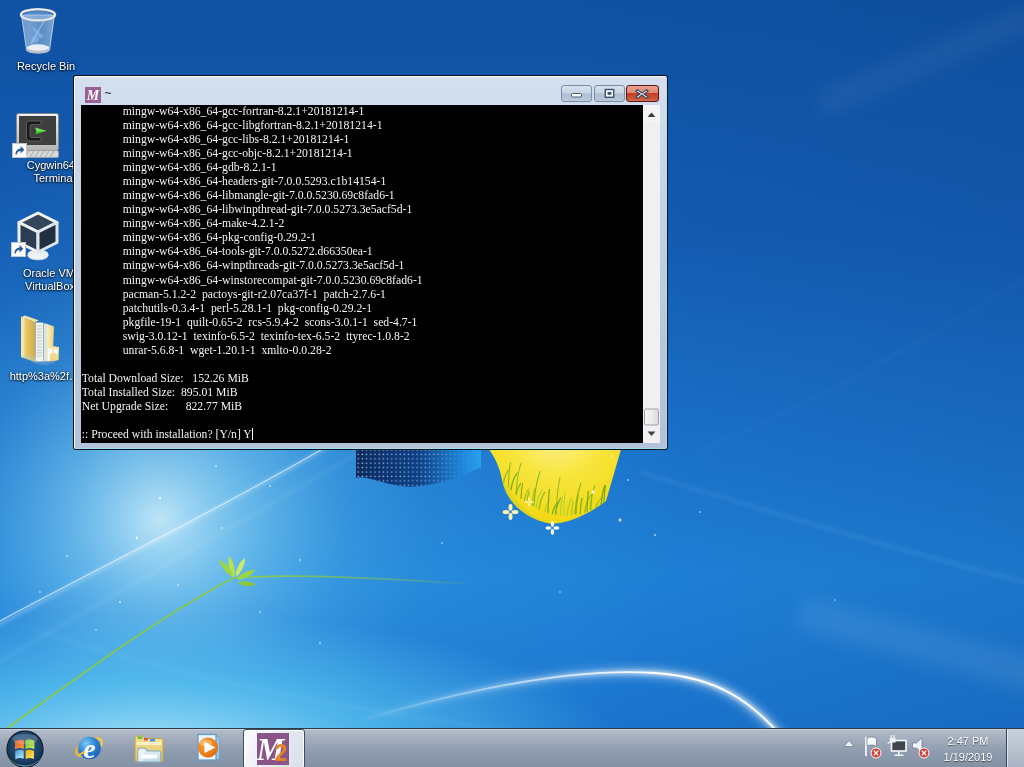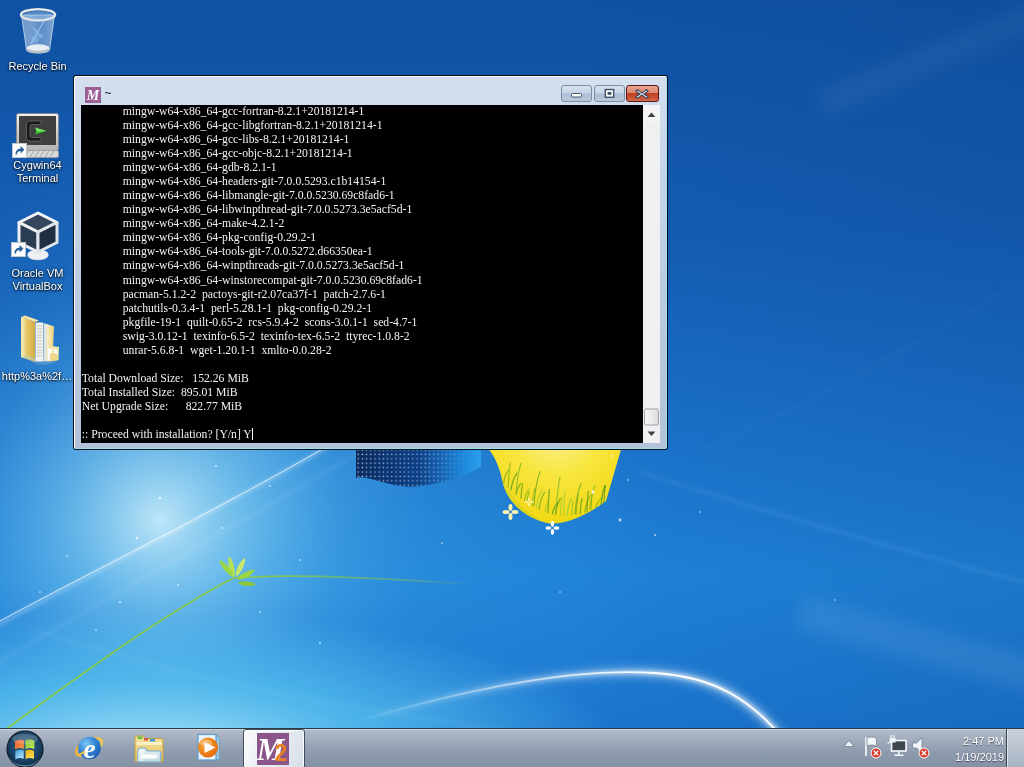--- a/index.html
+++ b/index.html
@@ -1,33 +1,33 @@
 <!DOCTYPE html>
 <html><head><meta charset="utf-8"><style>
 html,body{margin:0;padding:0}
 body{width:1024px;height:767px;overflow:hidden;position:relative;background:#1760b8;font-family:"Liberation Sans",sans-serif}
 #wall{position:absolute;left:0;top:0}
-.dicon{position:absolute;text-align:center;color:#fff;font-size:11px;line-height:12.5px;text-shadow:0 1px 2px rgba(0,0,0,.9),0 0 3px rgba(0,0,0,.7)}
+.dicon{position:absolute;text-align:right;color:#fff;font-size:11px;line-height:12.5px;text-shadow:0 1px 2px rgba(0,0,0,.9),0 0 3px rgba(0,0,0,.7)}
 
 #win{position:absolute;left:72.5px;top:74.5px;width:595px;height:375px;background:#0a1018;border-radius:3px}
 #winframe{position:absolute;left:1px;top:1px;right:1px;bottom:1px;border-radius:2.5px;background:linear-gradient(#d4e0ee,#c8d6e8 22%,#b7c8dd 70%,#b2c3d9);box-shadow:inset 1px 1px 0 rgba(255,255,255,.9),inset -1px -1px 0 rgba(150,230,250,.75)}
 #tbar{position:absolute;left:2px;top:2px;right:2px;height:29px}
 #ticon{position:absolute;left:10px;top:10px;width:16px;height:16px}
 #ttitle{position:absolute;left:30px;top:9px;font-size:12px;color:#1a1a1a}
 .wbtn{position:absolute;top:8px;height:15.5px;border-radius:3px}
 #bmin{left:486.5px;width:29px}#bmax{left:519px;width:29.5px}#bclo{left:551.5px;width:30.5px}
 .wbtn.gray{border:1px solid #7e8da6;background:linear-gradient(#d8e2ee,#c6d4e5 48%,#adbfd6 52%,#bac9dd)}
 #bclo{border:1px solid #5a141f;background:linear-gradient(#e9a28d,#dd8870 45%,#c23f23 50%,#cb5737 85%,#d4714c)}
 #console{position:absolute;left:8.5px;top:30px;width:562px;height:338px;background:#000}
 #ctext{position:absolute;left:81.8px;top:104.8px;margin:0;font-family:Liberation Serif, serif;font-size:11.7px;line-height:14.07px;color:#f2f2f2;white-space:pre}
 #sbar{position:absolute;left:643px;top:104.5px;width:17px;height:338px;background:#f0f0f0}
 
 #task{position:absolute;left:0;top:728px;width:1024px;height:39px;background:linear-gradient(#b4bdca,#9faabb 30%,#8e9bae 60%,#8391a5);border-top:1px solid #2c3b4a;box-shadow:inset 0 1px 0 rgba(225,232,240,.5)}
 #msysbtn{position:absolute;left:243px;top:0px;width:60px;height:38px;border:1px solid #434c58;border-radius:3px;background:linear-gradient(115deg,#fbfcfd,#e9edf3 45%,#d8dfe8);box-shadow:inset 0 0 0 1px rgba(255,255,255,.95)}
-#clock{position:absolute;right:20px;top:4px;width:72px;text-align:right;color:#fff;font-size:11px;line-height:16px;text-shadow:0 1px 1px rgba(0,0,0,.55)}
+#clock{position:absolute;right:20px;top:4px;width:72px;text-align:center;color:#fff;font-size:11px;line-height:16px;text-shadow:0 1px 1px rgba(0,0,0,.55)}
 #showdesk{position:absolute;right:0;top:0;width:17px;height:39px;background:linear-gradient(#c9d1db,#a8b3c2);border-left:1px solid #39424e;box-shadow:inset 1px 0 0 rgba(240,245,250,.7)}
 </style></head><body>
 <svg id="wall" width="1024" height="767" viewBox="0 0 1024 767">
 <defs>
 <linearGradient id="bgv" x1="0" y1="0" x2="0" y2="1">
 <stop offset="0" stop-color="#0f51a2"></stop>
         <stop offset=".3" stop-color="#145cb2"></stop>
         <stop offset=".56" stop-color="#1a71c9"></stop>
         <stop offset=".75" stop-color="#1f82d8"></stop>
         <stop offset=".93" stop-color="#1b76cf"></stop>

